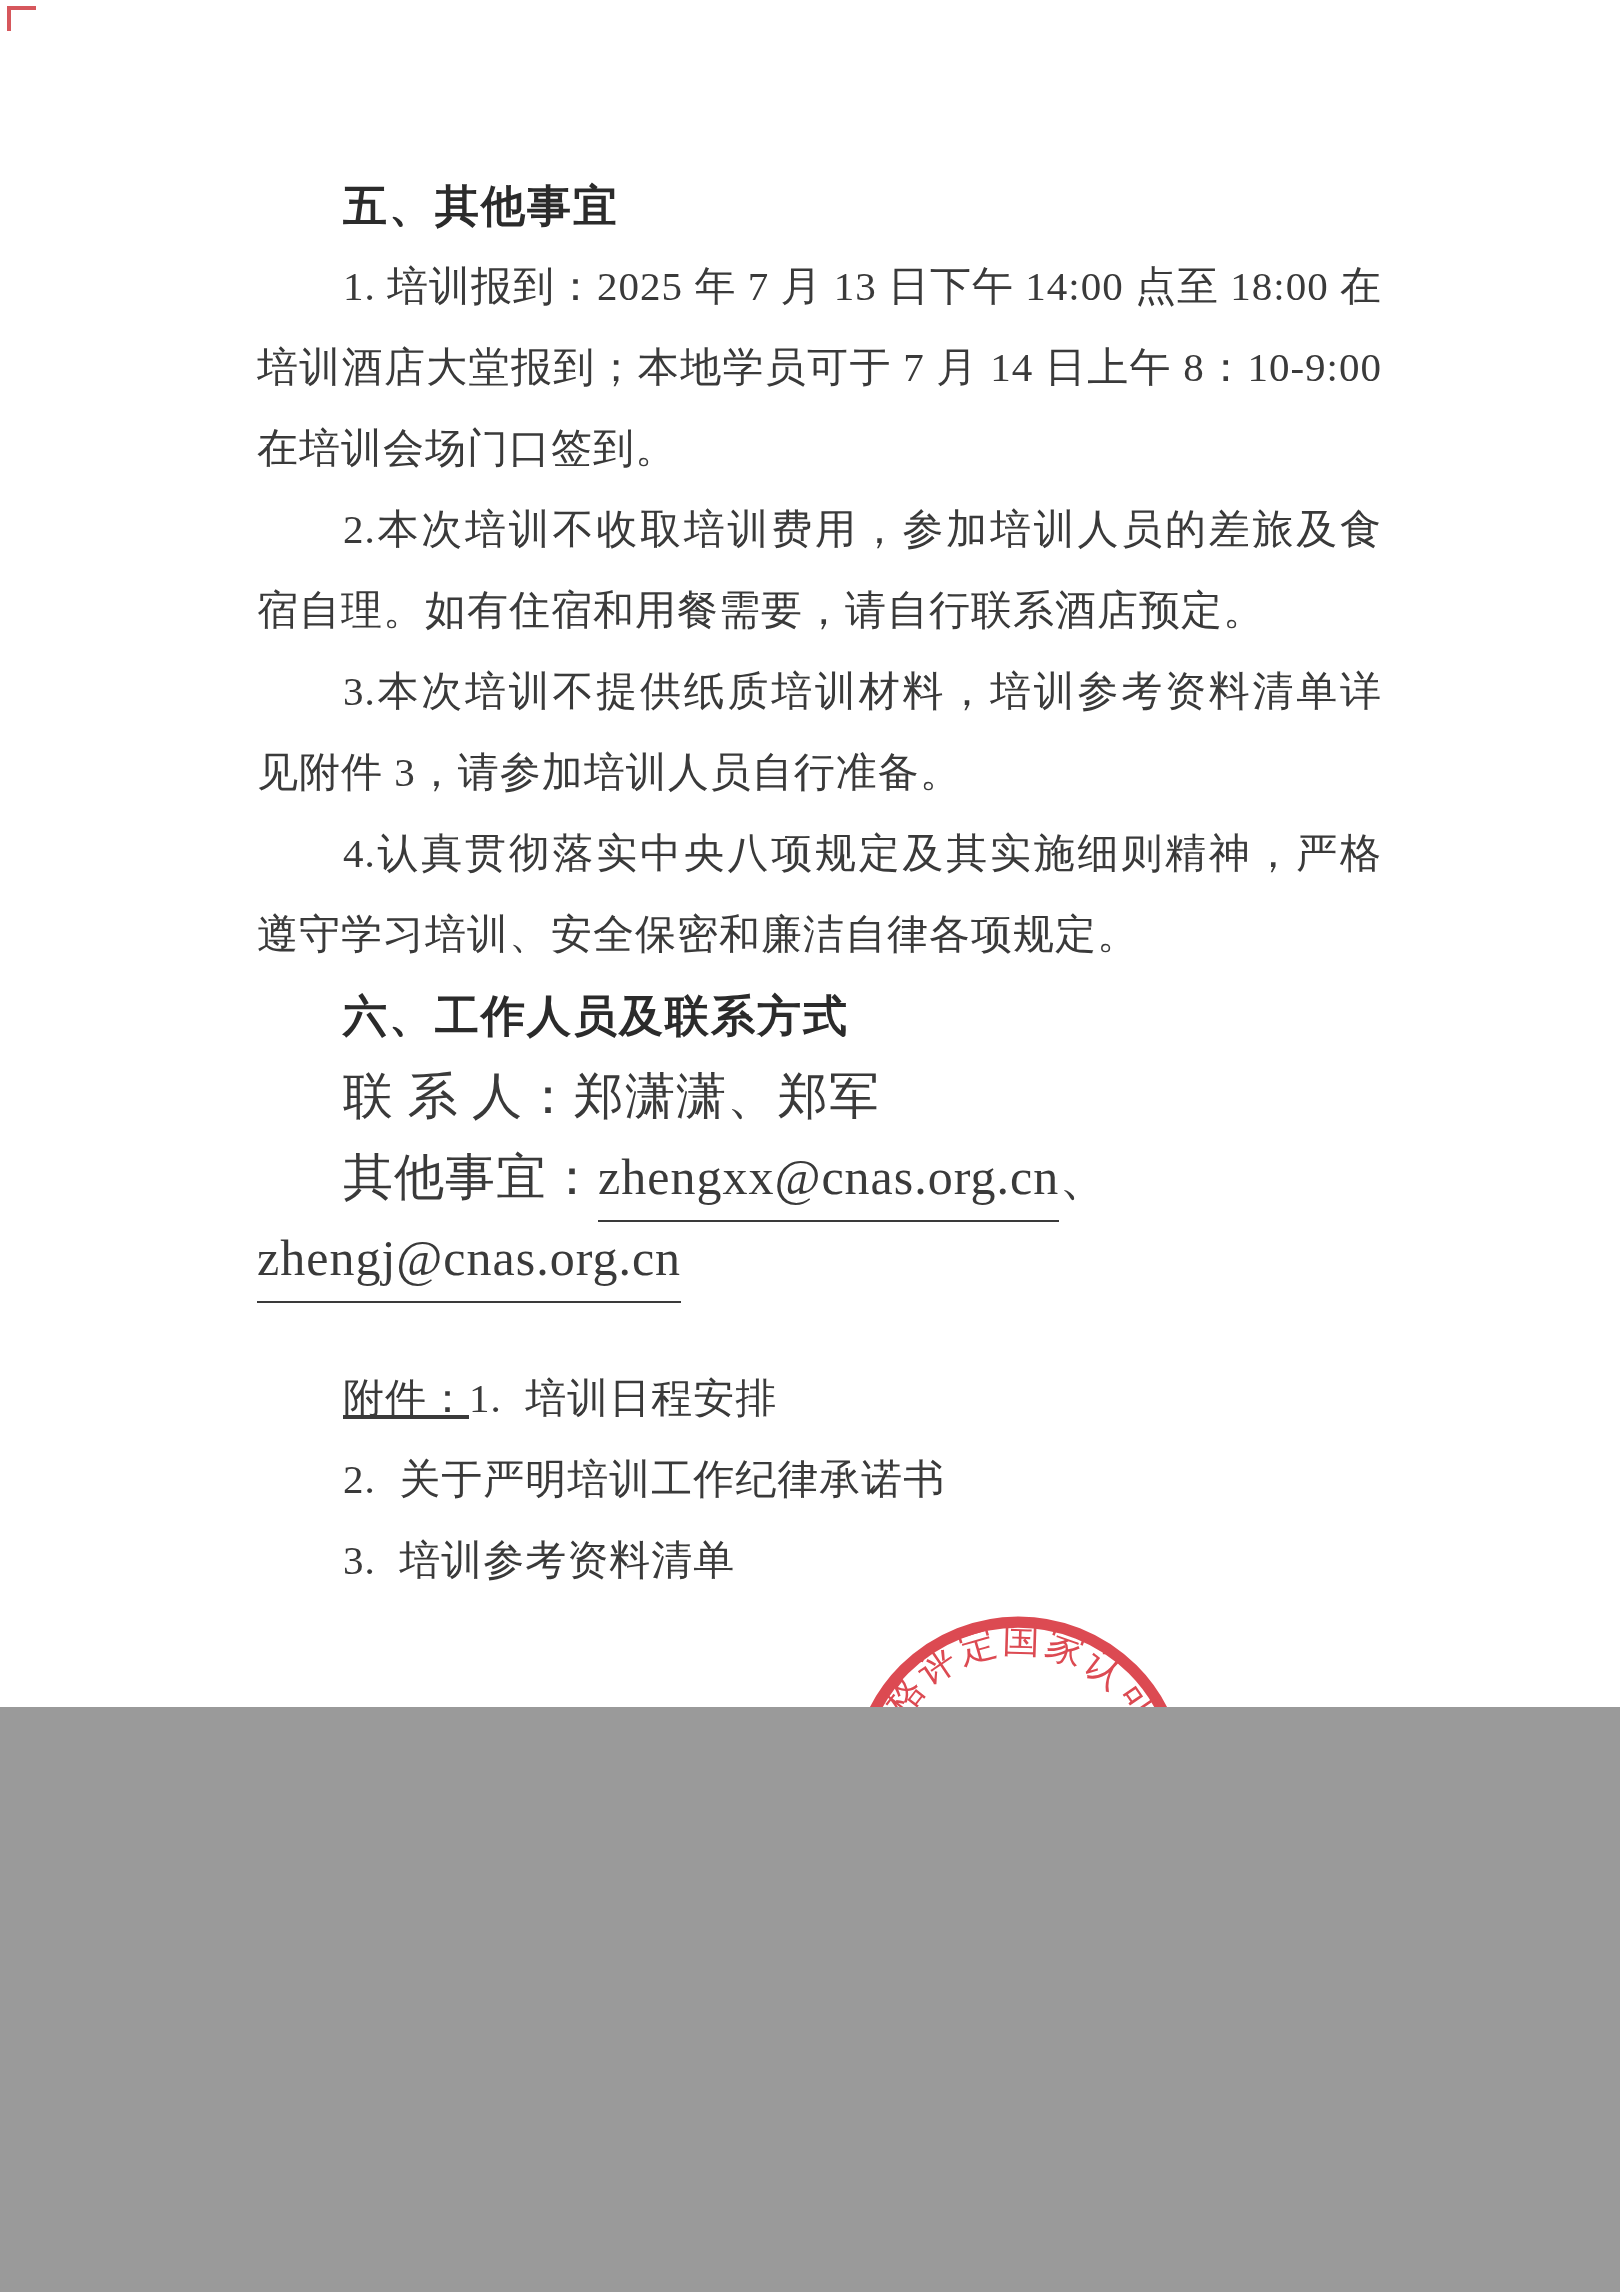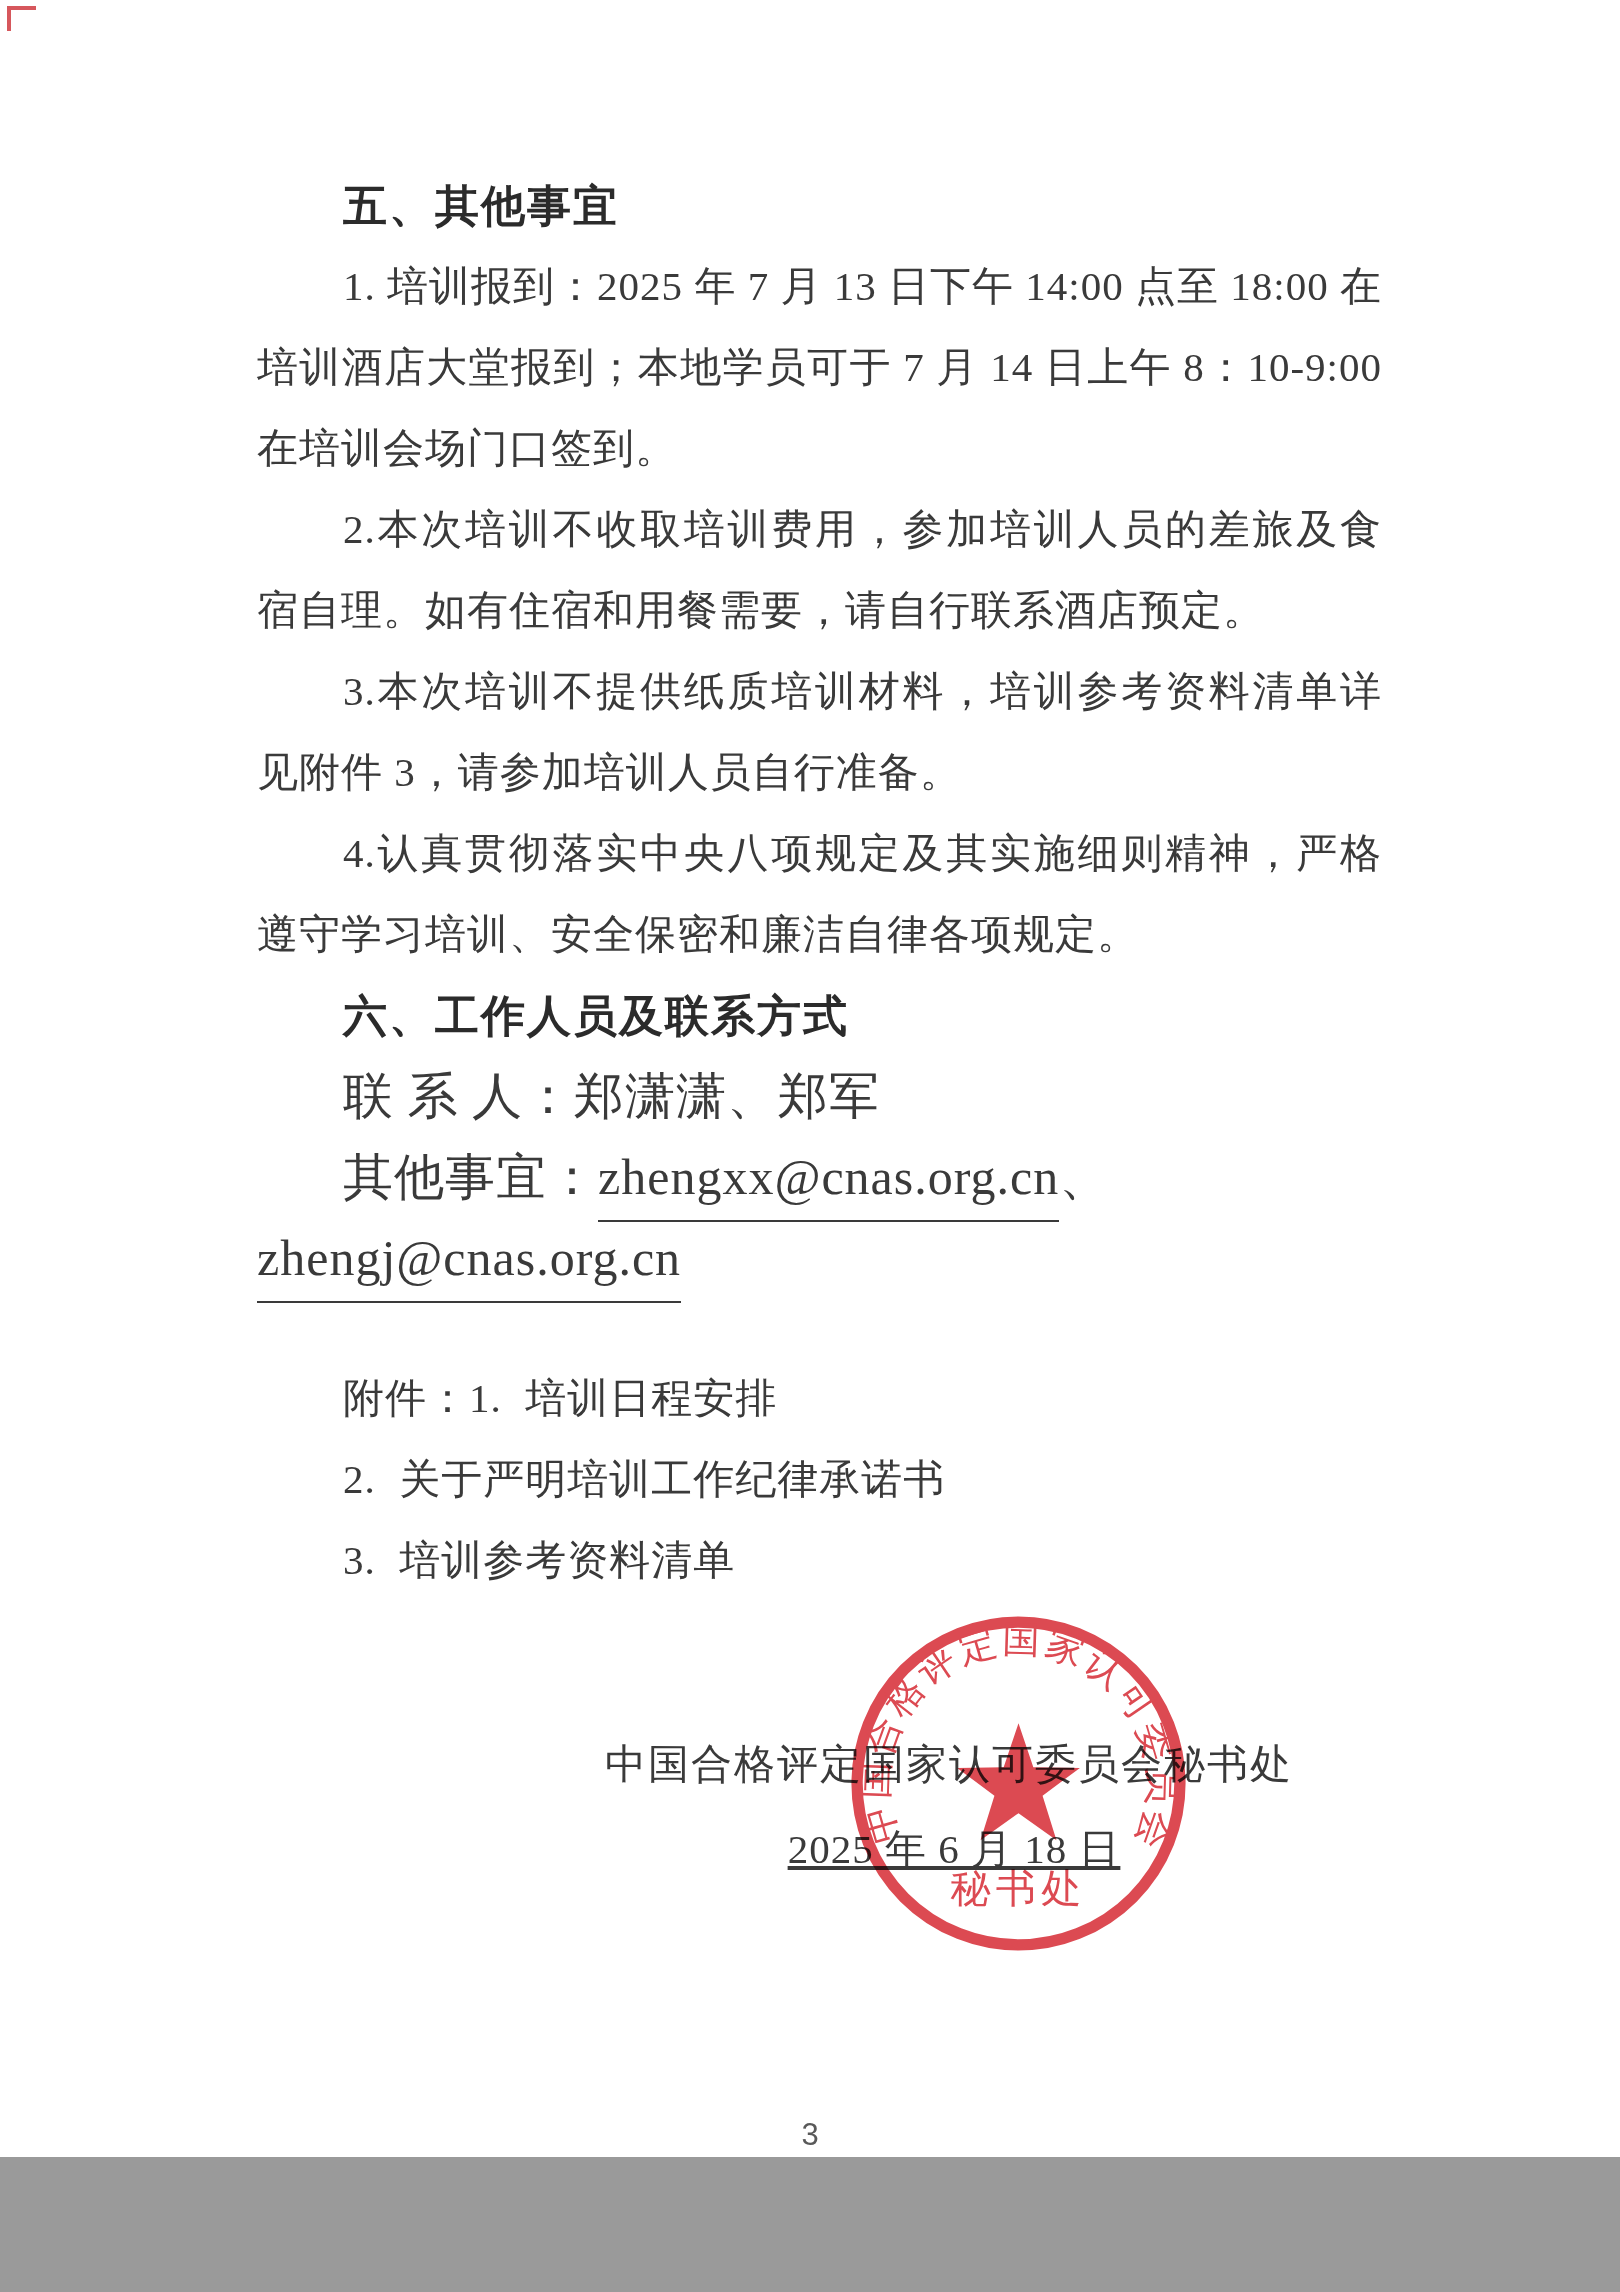--- a/index.html
+++ b/index.html
@@ -1,18 +1,18 @@
 <!DOCTYPE html>
 <html><head>
 <meta charset="utf-8">
 <style>
   html,body{margin:0;padding:0;background:#9a9a9a;}
   .page{
     position:relative;
-    width:1620px;height:2157px;
+    width:1620px;height:1707px;
     margin:0 auto;
     background:#ffffff;
     font-family:"Liberation Serif","DejaVu Serif",serif;
     color:#3a3a3a;
     overflow:hidden;
   }
   .corner-mark{
     position:absolute;left:6.9px;top:5.9px;width:25.5px;height:21.6px;
     border-left:4.9px solid #cf3a40;border-top:4.9px solid #cf3a40;
     opacity:.85;
@@ -47,21 +47,21 @@
     border-bottom:2.9px solid #3a3a3a;
     padding-bottom:15px;
   }
   .attachments{margin-top:59px;}
   .att-row{
     font-size:41px;line-height:81px;
     letter-spacing:1px;
     margin-left:86px;
   }
   .att-row.first{margin-left:86px;}
-  .att-label{display:inline-block;min-width:120px;}
+  .att-label{display:inline-block;min-width:120px;text-decoration:underline;}
   .att-num{display:inline-block;margin-right:23.5px;}
   .signature{
     margin-top:123px;
     margin-left:348px;
     width:698px;
     font-size:41px;
   }
   .sig-org{line-height:81px;letter-spacing:2px;white-space:nowrap;}
   .sig-date{line-height:88px;text-align:center;letter-spacing:1px;text-decoration:underline;}
   .seal{

